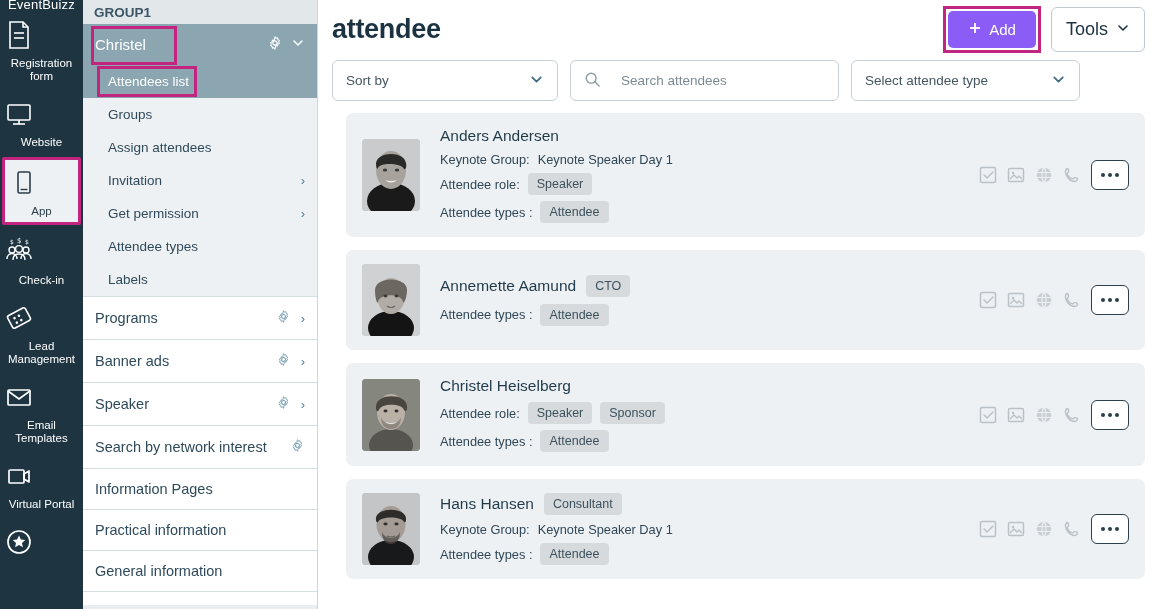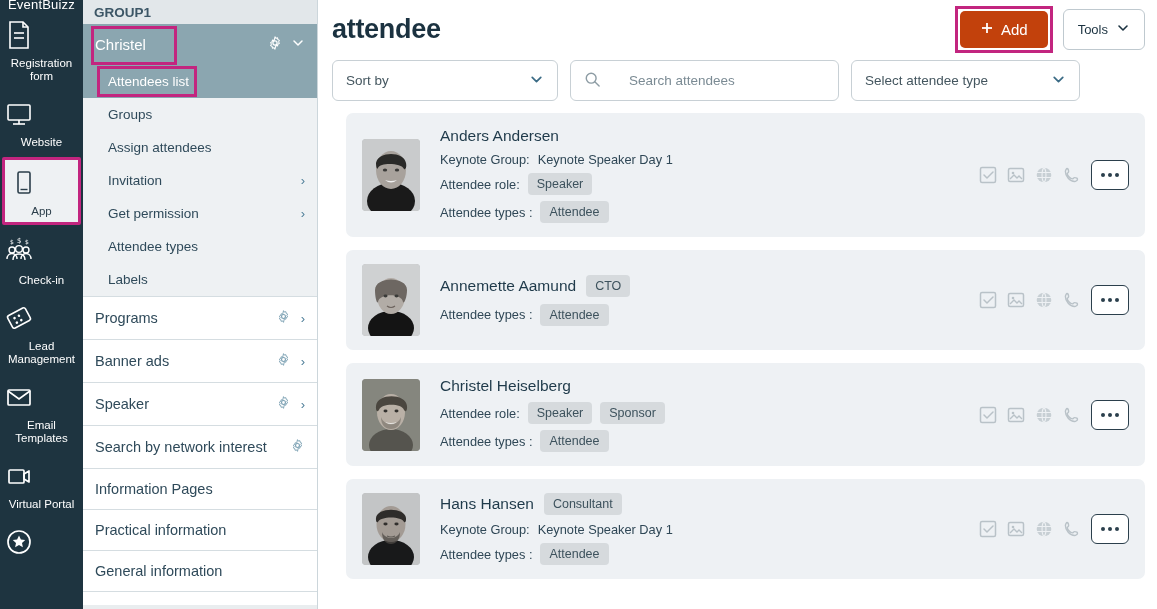--- a/index.html
+++ b/index.html
@@ -114,51 +114,51 @@
   .main-header {
     display: flex; align-items: center; justify-content: space-between;
     padding: 8px 12px 8px 14px;
     height: 58px;
   }
   .page-title {
     font-size: 27px; font-weight: bold; color: #1b3240; letter-spacing: -.3px;
   }
   .header-actions { display: flex; align-items: center; gap: 10px; position: relative; }
   .btn-add {
-    background: #c2410c; color: #ffffff;
+    background: #8b5cf6; color: #ffffff;
     border: none; border-radius: 5px;
     font-size: 15px;
     padding: 10px 20px;
     cursor: pointer;
     display: flex; align-items: center; gap: 7px;
     font-family: "Liberation Sans", sans-serif;
   }
   .add-wrap { position: relative; padding: 5px; }
   .add-wrap .hl-box { inset: 0; }
   .btn-tools {
     background: #ffffff; color: #1b3240;
     border: 1px solid #bfc9cf; border-radius: 6px;
-    font-size: 13px; padding: 11px 14px;
+    font-size: 18px; padding: 11px 14px;
     cursor: pointer; display: flex; align-items: center; gap: 8px;
     font-family: "Liberation Sans", sans-serif;
   }
   .filters {
     display: flex; gap: 12px; padding: 2px 12px 0 14px; align-items: center;
   }
   .ctrl {
     height: 41px;
     border: 1px solid #c8d0d5; border-radius: 6px;
     display: flex; align-items: center;
     font-size: 13.5px; color: #44565f;
     background: #ffffff;
     padding: 0 13px;
     cursor: pointer;
   }
   .ctrl.sortby { width: 226px; justify-content: space-between; }
-  .ctrl.search { width: 269px; gap: 28px; }
+  .ctrl.search { width: 269px; gap: 20px; }
   .ctrl.attype { width: 229px; justify-content: space-between; }
   .ctrl input {
     border: none; outline: none; font-size: 13.5px;
     font-family: "Liberation Sans", sans-serif;
     color: #44565f; width: 100%; background: transparent;
   }
   .ctrl input::placeholder { color: #7b8b94; }
   .chev-d { color: #3b6b85; font-size: 12px; }
 
   .cards { padding: 12px 12px 0 28px; display: flex; flex-direction: column; gap: 13px; }

